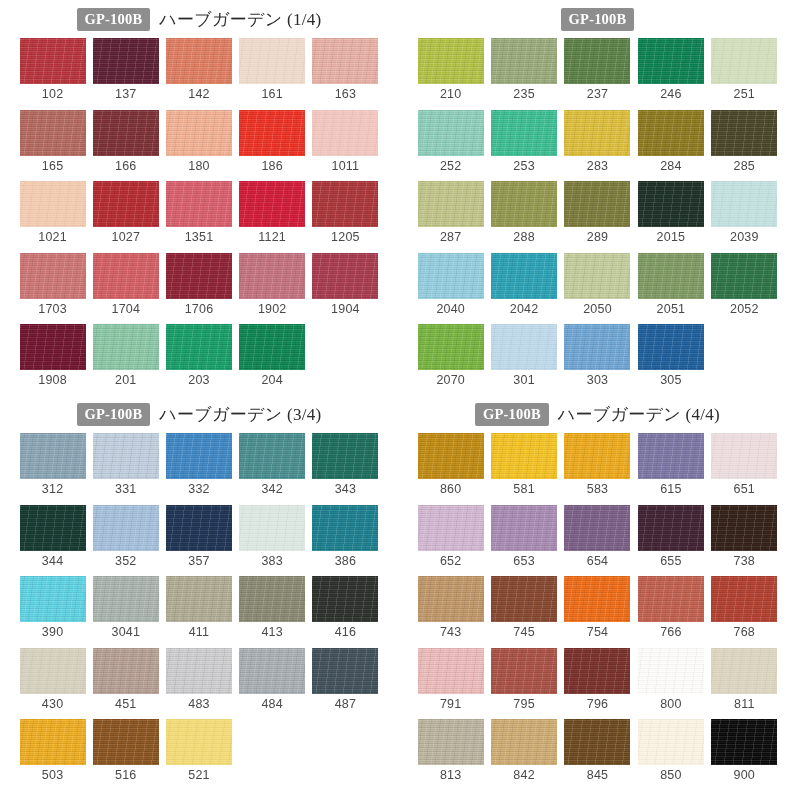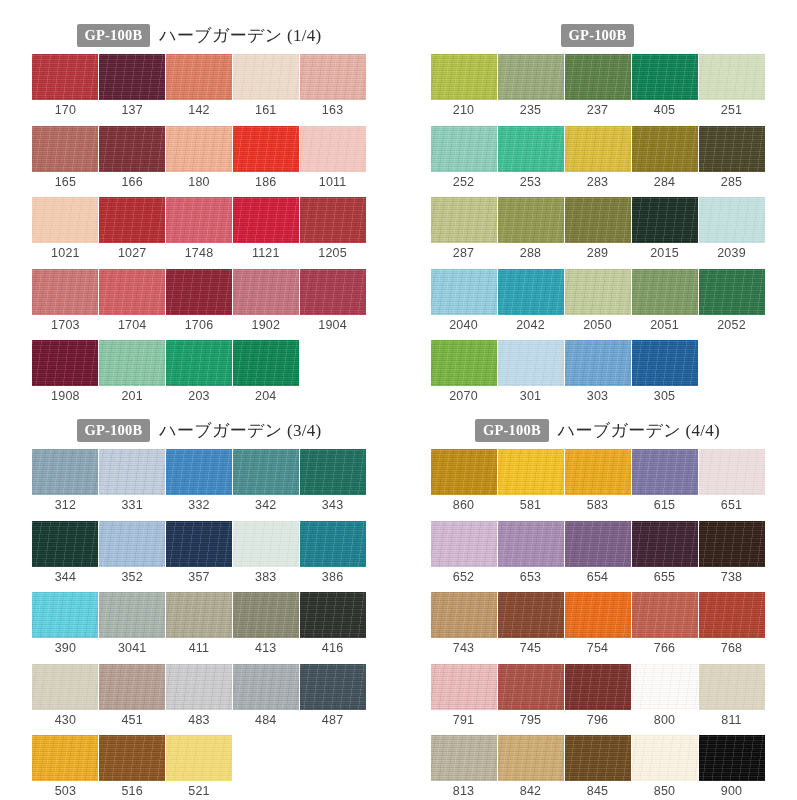--- a/index.html
+++ b/index.html
@@ -24,21 +24,21 @@
   .quadrants {
     display: grid;
     grid-template-columns: 398px 399px;
     grid-template-rows: 395px 405px;
     width: 797px;
     height: 800px;
   }
   .quadrant {
     position: relative;
     box-sizing: border-box;
-    padding: 16px;
+    padding: 0;
   }
   .q-header {
     display: flex;
     align-items: center;
     justify-content: center;
     gap: 9px;
     height: 34px;
     padding-top: 5px;
     box-sizing: border-box;
   }
@@ -130,21 +130,21 @@
   <div class="quadrants">
 
     <div class="quadrant">
       <div class="q-header">
         <span class="code-badge">GP-100B</span>
         <span class="series-title">ハーブガーデン (1/4)</span>
       </div>
       <div class="grid">
           <div class="cell">
             <div class="swatch" style="background-color: rgb(184, 52, 60);"></div>
-            <div class="code-label">170</div>
+            <div class="code-label">102</div>
           </div>
           <div class="cell">
             <div class="swatch" style="background-color: rgb(94, 31, 53);"></div>
             <div class="code-label">137</div>
           </div>
           <div class="cell">
             <div class="swatch" style="background-color: rgb(224, 126, 98);"></div>
             <div class="code-label">142</div>
           </div>
           <div class="cell">
@@ -178,21 +178,21 @@
           <div class="cell">
             <div class="swatch pale" style="background-color: rgb(245, 205, 180);"></div>
             <div class="code-label">1021</div>
           </div>
           <div class="cell">
             <div class="swatch" style="background-color: rgb(181, 43, 48);"></div>
             <div class="code-label">1027</div>
           </div>
           <div class="cell">
             <div class="swatch" style="background-color: rgb(217, 95, 109);"></div>
-            <div class="code-label">1748</div>
+            <div class="code-label">1351</div>
           </div>
           <div class="cell">
             <div class="swatch" style="background-color: rgb(210, 27, 57);"></div>
             <div class="code-label">1121</div>
           </div>
           <div class="cell">
             <div class="swatch" style="background-color: rgb(171, 54, 57);"></div>
             <div class="code-label">1205</div>
           </div>
           <div class="cell">
@@ -246,21 +246,21 @@
           <div class="cell">
             <div class="swatch" style="background-color: rgb(154, 171, 124);"></div>
             <div class="code-label">235</div>
           </div>
           <div class="cell">
             <div class="swatch" style="background-color: rgb(91, 128, 70);"></div>
             <div class="code-label">237</div>
           </div>
           <div class="cell">
             <div class="swatch" style="background-color: rgb(13, 130, 83);"></div>
-            <div class="code-label">405</div>
+            <div class="code-label">246</div>
           </div>
           <div class="cell">
             <div class="swatch pale" style="background-color: rgb(212, 224, 190);"></div>
             <div class="code-label">251</div>
           </div>
           <div class="cell">
             <div class="swatch" style="background-color: rgb(143, 207, 188);"></div>
             <div class="code-label">252</div>
           </div>
           <div class="cell">

